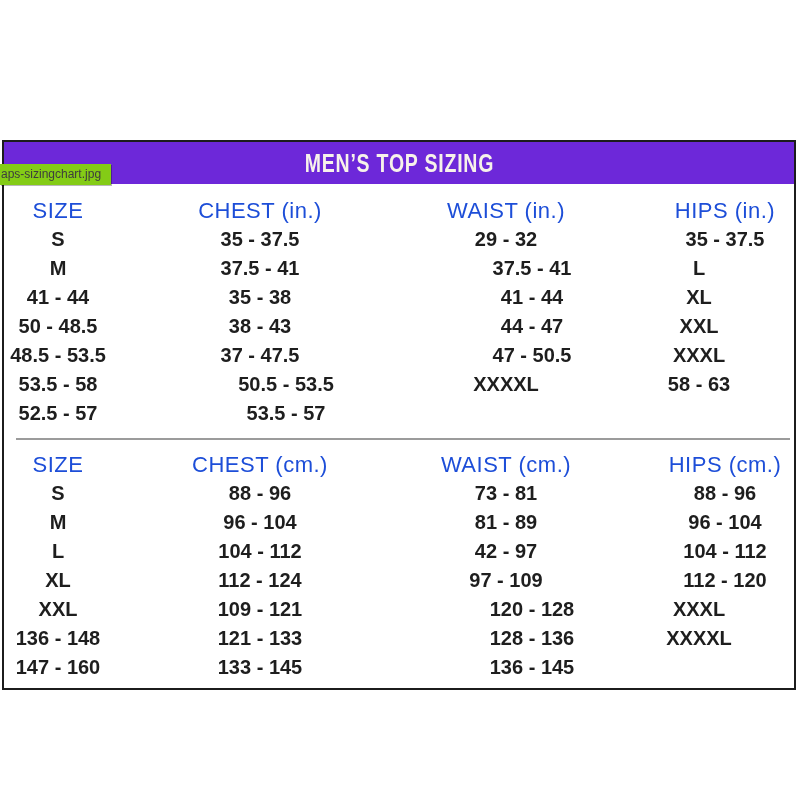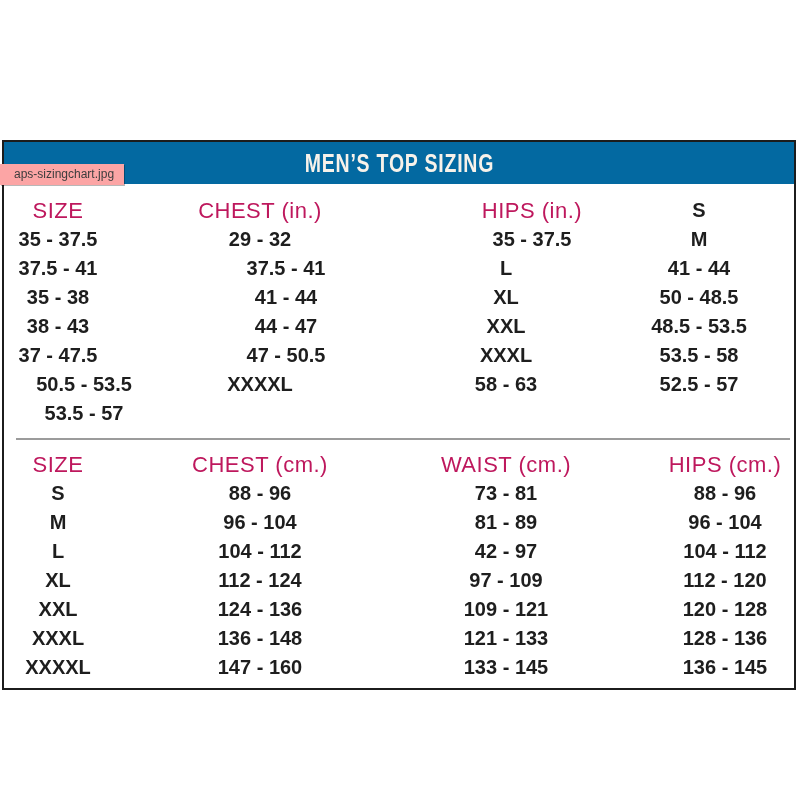--- a/index.html
+++ b/index.html
@@ -41,25 +41,25 @@
     font-weight: bold;
     letter-spacing: 1px;
     white-space: nowrap;
     transform: scaleX(0.78);
     transform-origin: center;
   }
   .filename-label {
     position: absolute;
     left: -4px;
     top: 22px;
-    background: #fca5a5;
+    background: #84cc16;
     color: #3d3d3d;
     font-size: 12px;
     line-height: 14px;
-    padding: 3px 10px 4px 14px;
+    padding: 3px 10px 4px 1px;
     box-shadow: 1px 1px 0 rgba(0,0,0,0.28);
     z-index: 2;
     white-space: nowrap;
   }
   .tbl {
     display: grid;
     grid-template-columns: 108px 296px 196px 190px;
     margin-top: 12px;
   }
   .tbl.second { margin-top: 10px; }
@@ -68,45 +68,46 @@
     display: flex;
     align-items: center;
     justify-content: center;
     font-size: 20px;
     font-weight: bold;
     color: #1e1e1e;
     white-space: nowrap;
   }
   .cell.col3 { transform: translateX(26px); }
   .cell.hdr {
-    color: #be185d;
+    color: #1d4ed8;
     font-weight: normal;
     font-size: 22px;
     letter-spacing: 0.5px;
   }
   .divider {
     height: 2px;
     background: #9b9b9b;
     margin: 10px 4px 0 12px;
   }
 </style>
 </head>
 <body>
 
 <div class="page">
   <div class="sizing-box" style="border-color: rgb(28, 28, 28);">
-    <div class="title-bar" style="background: #0369a1;">
+    <div class="title-bar" style="background: #6d28d9;">
       <span class="title-text" style="color: rgb(247, 242, 234);">MEN’S TOP SIZING</span>
     </div>
     <div class="filename-label">
       <span>aps-sizingchart.jpg</span>
     </div>
     <div class="tbl" id="tbl-0">
         <div class="cell hdr col0">SIZE</div>
         <div class="cell hdr col1">CHEST (in.)</div>
+        <div class="cell hdr col2">WAIST (in.)</div>
         <div class="cell hdr col3">HIPS (in.)</div>
         <div class="cell col0">S</div>
         <div class="cell col1">35 - 37.5</div>
         <div class="cell col2">29 - 32</div>
         <div class="cell col3">35 - 37.5</div>
         <div class="cell col0">M</div>
         <div class="cell col1">37.5 - 41</div>
         <div class="cell col3">37.5 - 41</div>
         <div class="cell col0">L</div>
         <div class="cell col1">41 - 44</div>
@@ -144,21 +145,20 @@
         <div class="cell col3">96 - 104</div>
         <div class="cell col0">L</div>
         <div class="cell col1">104 - 112</div>
         <div class="cell col2">42 - 97</div>
         <div class="cell col3">104 - 112</div>
         <div class="cell col0">XL</div>
         <div class="cell col1">112 - 124</div>
         <div class="cell col2">97 - 109</div>
         <div class="cell col3">112 - 120</div>
         <div class="cell col0">XXL</div>
-        <div class="cell col1">124 - 136</div>
         <div class="cell col2">109 - 121</div>
         <div class="cell col3">120 - 128</div>
         <div class="cell col0">XXXL</div>
         <div class="cell col1">136 - 148</div>
         <div class="cell col2">121 - 133</div>
         <div class="cell col3">128 - 136</div>
         <div class="cell col0">XXXXL</div>
         <div class="cell col1">147 - 160</div>
         <div class="cell col2">133 - 145</div>
         <div class="cell col3">136 - 145</div>

